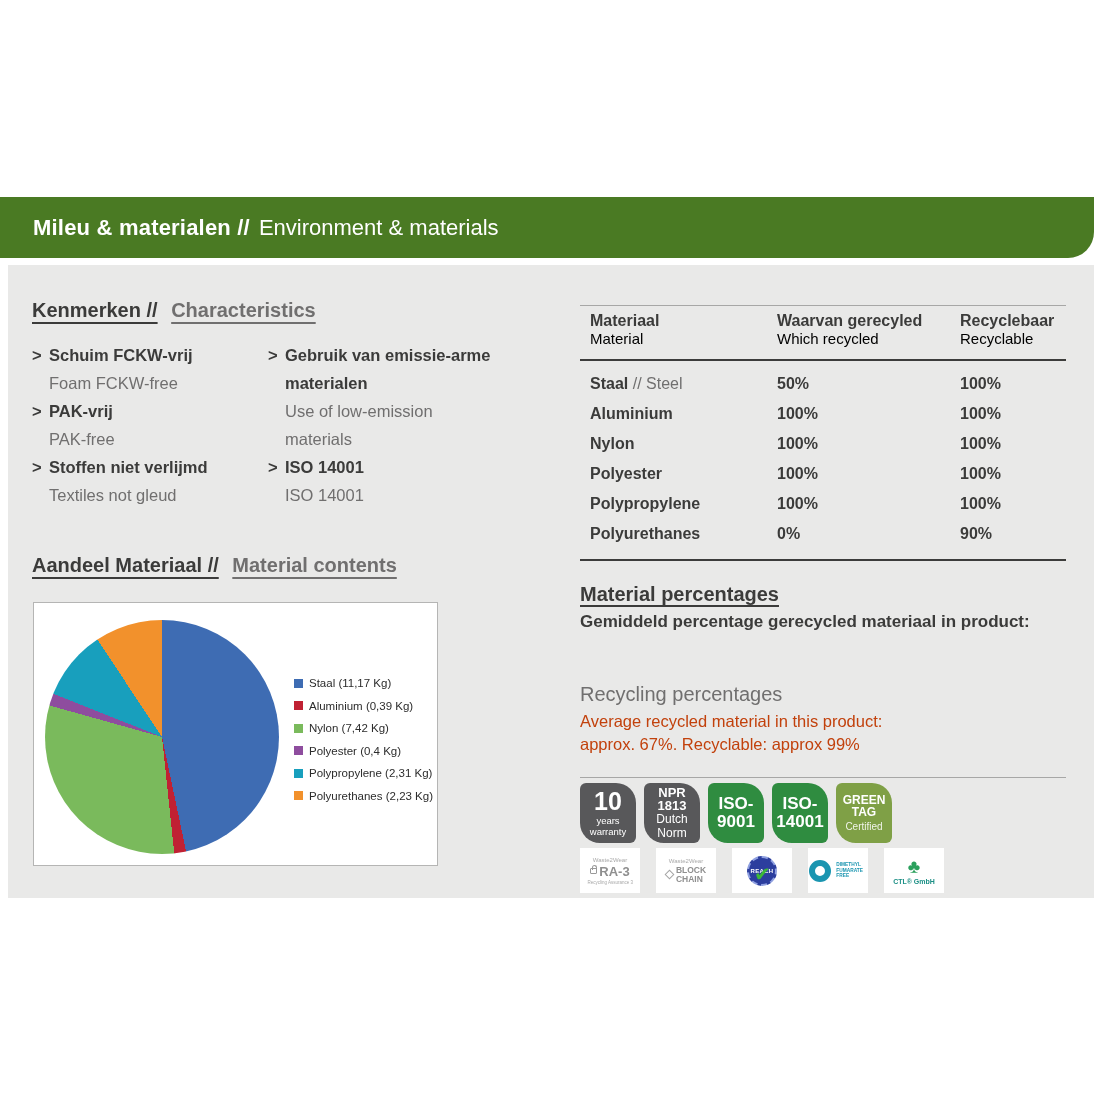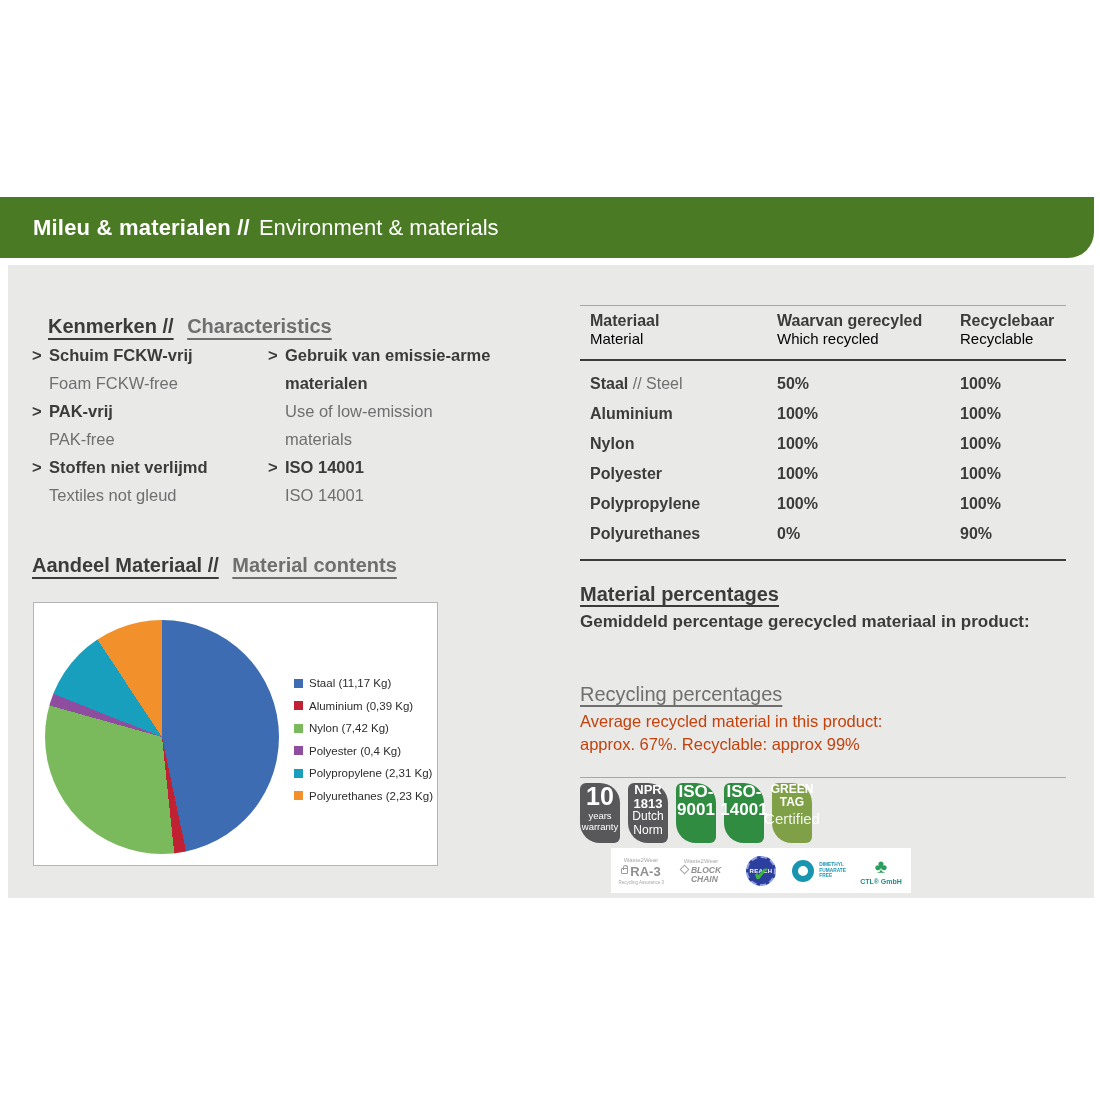--- a/index.html
+++ b/index.html
@@ -54,59 +54,59 @@
   .t-cell{position:absolute;white-space:nowrap;color:#3b3b3a;}
   .t-name{font-weight:bold;}
   .t-name .sep{font-weight:normal;color:#706f6f;}
   .t-val{font-weight:600;}
 
   
   .r-head{position:absolute;font-size:20px;font-weight:bold;color:#3b3b3a;
     text-decoration:underline;text-decoration-thickness:2px;text-underline-offset:4px;white-space:nowrap;}
   .r-line{position:absolute;font-size:17px;font-weight:bold;color:#3b3b3a;white-space:nowrap;}
   .g-head{position:absolute;font-size:20px;color:#706f6f;
-    text-decoration:underline;text-underline-offset:4px;white-space:nowrap;}
+    text-underline-offset:4px;white-space:nowrap;}
   .g-line{position:absolute;font-size:16.5px;color:#c2410c;white-space:nowrap;}
   #recycle-h{left:572px;top:318px;}
   #recycle-l1{left:572px;top:347px;}
   #recycle-l2{left:572px;top:370px;}
   #recycling-h{left:572px;top:418px;}
   #recycling-l1{left:572px;top:447px;}
   #recycling-l2{left:572px;top:470px;}
   #badge-sep{position:absolute;left:572px;top:512px;width:486px;height:1px;background:#a7a7a6;}
 
   
   #badges-top{position:absolute;left:572px;top:518px;display:flex;gap:8px;}
-  .badge{width:40px;height:60px;border-radius:6px 20px 6px 20px;color:#fff;
-    display:flex;flex-direction:column;align-items:center;justify-content:flex-start;
+  .badge{width:56px;height:60px;border-radius:6px 20px 6px 20px;color:#fff;
+    display:flex;flex-direction:column;align-items:center;justify-content:center;
     text-align:center;flex:none;}
   .bg-dark{background:var(--badge-dark,#58585a);}
   .bg-green{background:var(--badge-green,#2f8c40);}
   .bg-olive{background:var(--badge-olive,#7fa046);}
   .badge .big{font-weight:bold;line-height:1.05;}
   .badge .small{line-height:1.15;}
   .b-warranty .big{font-size:25px;margin-bottom:2px;}
   .b-warranty .small{font-size:9.5px;}
   .b-npr .big{font-size:13px;}
   .b-npr .small{font-size:12px;}
   .b-iso .big{font-size:17px;}
   .b-greentag .big{font-size:12px;}
-  .b-greentag .small{font-size:15px;margin-top:2px;color:rgba(255,255,255,.88);}
-
-  #badges-bottom{position:absolute;left:603px;top:583px;display:flex;gap:0;}
+  .b-greentag .small{font-size:10px;margin-top:2px;color:rgba(255,255,255,.88);}
+
+  #badges-bottom{position:absolute;left:572px;top:583px;display:flex;gap:16px;}
   .bbox{width:60px;height:45px;background:#fff;display:flex;flex-direction:column;
     align-items:center;justify-content:center;text-align:center;flex:none;overflow:hidden;}
   .w2w-brand{font-size:6px;color:#a9a9a9;line-height:1;white-space:nowrap;}
   .ra3-row{display:flex;align-items:center;margin:2px 0 1px 0;}
   .ra3-label{font-size:13px;font-weight:bold;color:#8f8f8f;line-height:1;}
   .ra3-sub{font-size:6px;transform:scale(.75);color:#a9a9a9;line-height:1;white-space:nowrap;}
   .lock-icon{width:7px;height:6px;border:1px solid #9a9a9a;border-radius:1px;position:relative;margin-right:2px;}
   .lock-icon:before{content:"";position:absolute;top:-4px;left:1px;width:3px;height:4px;
     border:1px solid #9a9a9a;border-bottom:none;border-radius:3px 3px 0 0;}
-  .bc-row{display:flex;align-items:flex-start;margin-top:2px;font-style:italic;}
+  .bc-row{display:flex;align-items:center;margin-top:2px;}
   .cube-icon{width:7px;height:7px;border:1px solid #a5a5a5;transform:rotate(45deg);margin-right:3px;}
   .bc-label{font-size:8.5px;font-weight:bold;color:#8f8f8f;line-height:1.05;text-align:left;}
   .reach-circle{width:30px;height:30px;border-radius:50%;background:#2c3e9e;
     border:2px dashed #8fa0e0;color:#fff;font-size:6px;font-weight:bold;
     display:flex;align-items:center;justify-content:center;position:relative;letter-spacing:.3px;}
   .reach-check{position:absolute;right:4px;bottom:0px;color:#3cb838;font-size:20px;font-weight:bold;line-height:1;}
   .dmf-row{display:flex;align-items:center;}
   .dmf-circle{width:22px;height:22px;border-radius:50%;border:6px solid #1a95b0;margin-right:2px;flex:none;}
   .dmf-text{font-size:6px;transform:scale(.8);font-weight:bold;color:#1a95b0;line-height:1.15;text-align:left;}
   .ctl-glyph{font-size:19px;line-height:1;color:#2aa05c;}
@@ -117,21 +117,21 @@
 
 <div id="page">
 
   <header id="greenbar">
     <span class="bar-nl">Mileu &amp; materialen //</span>
     <span class="bar-en">Environment &amp; materials</span>
   </header>
 
   <div id="panel">
 
-    <h2 class="sec-h" id="char-heading" style="margin:16px;">
+    <h2 class="sec-h" id="char-heading" style="margin:0;">
       <span class="h-nl">Kenmerken //</span>
       <span class="h-en">Characteristics</span>
     </h2>
     <div class="char-col" id="char-col1">
         <div class="char-item">
           <span class="marker">&gt;</span>
           <div class="nl">Schuim FCKW-vrij</div>
           <div class="en">Foam FCKW-free</div>
         </div>
         <div class="char-item">

